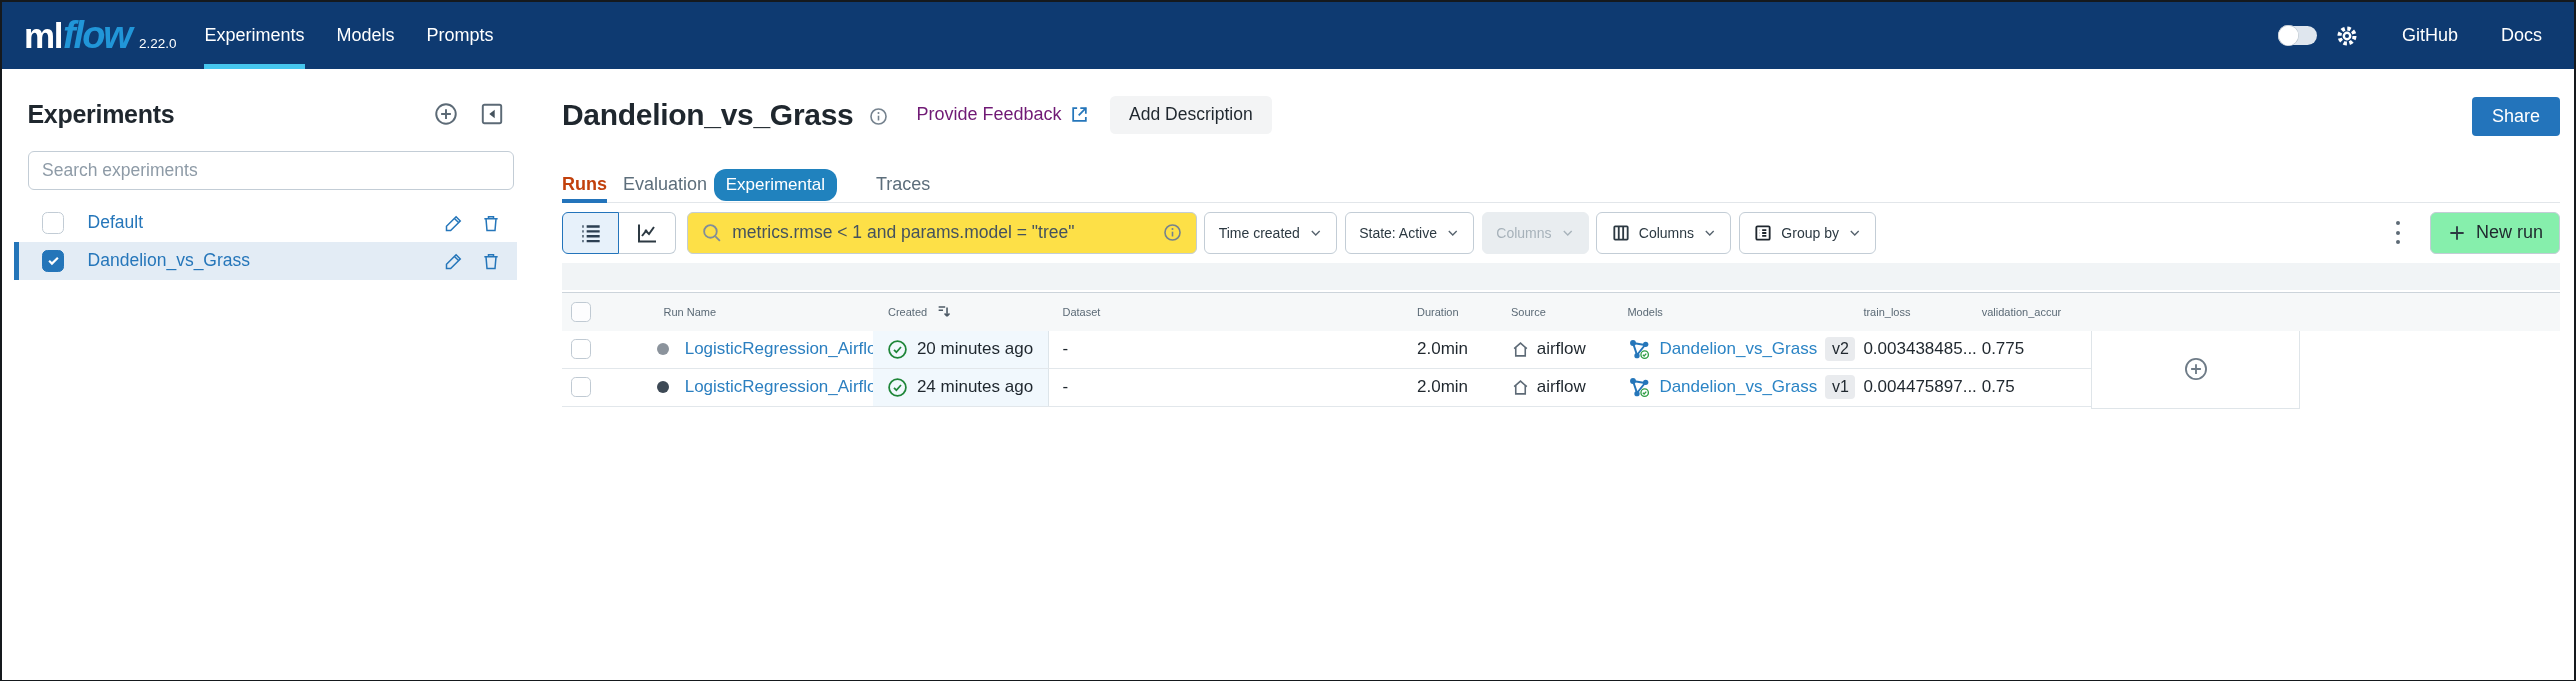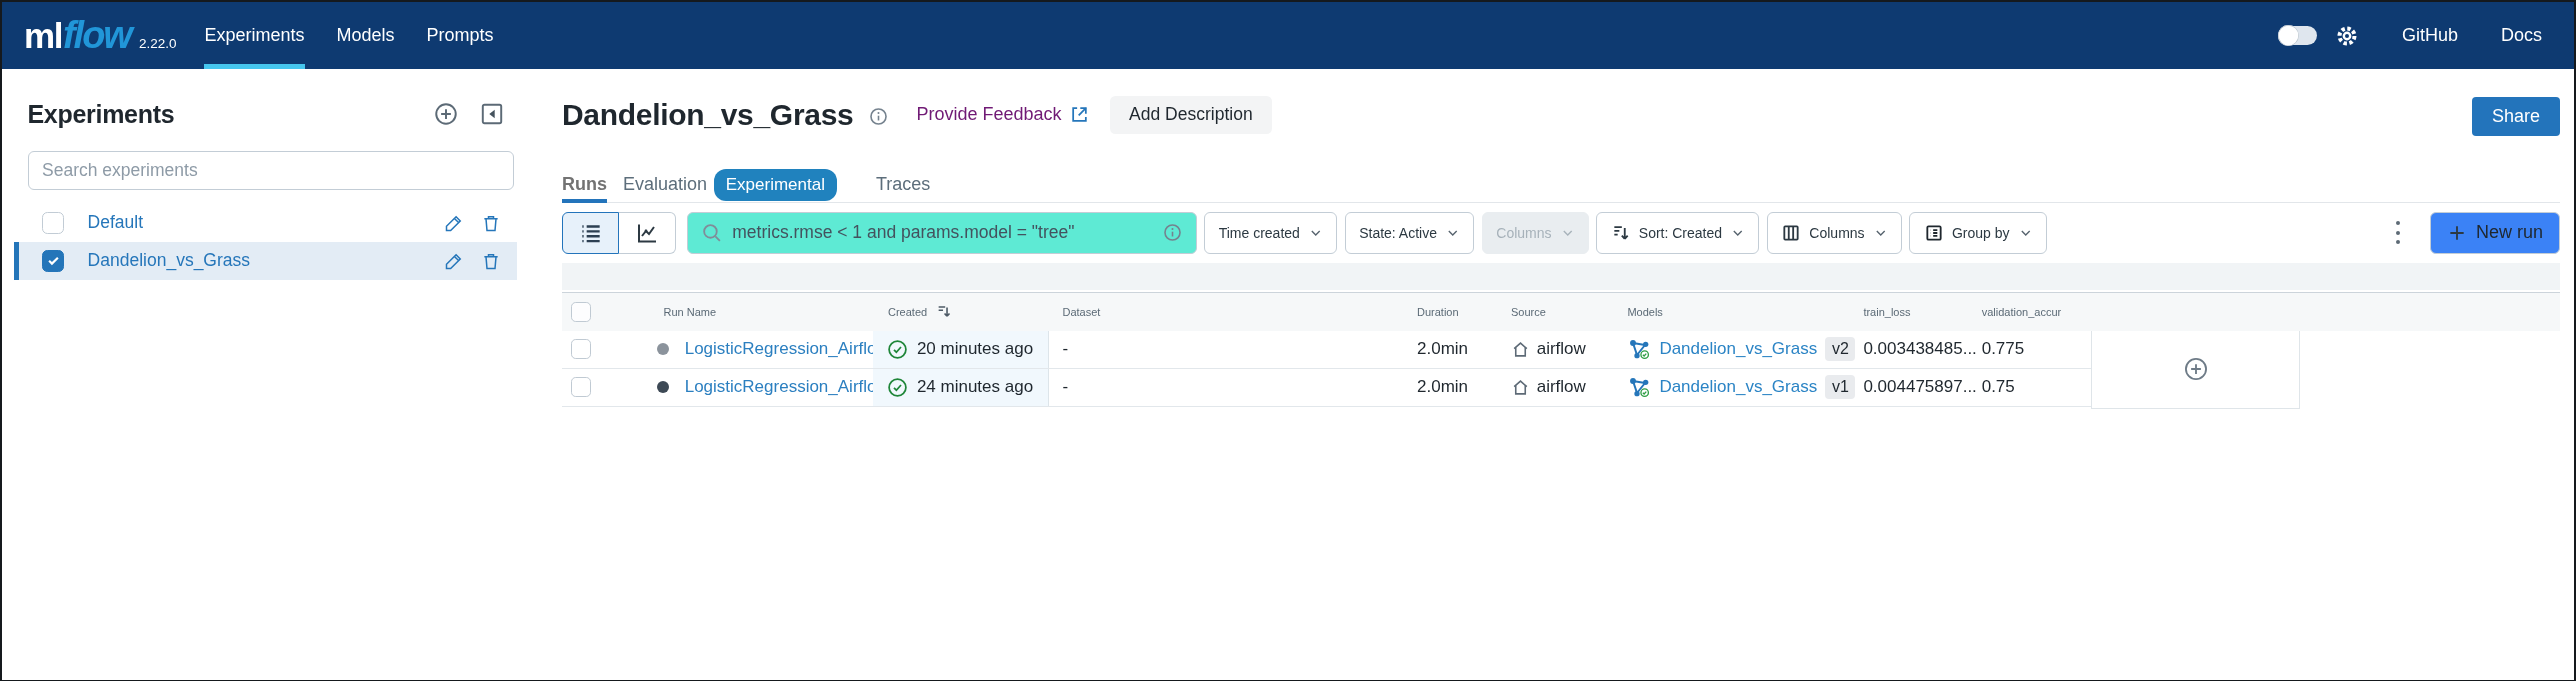--- a/index.html
+++ b/index.html
@@ -49,44 +49,44 @@
   .main-title { font-size:30px; font-weight:700; color:#1f272e; letter-spacing:-0.3px; }
   .title-info { margin-left:16px; margin-top:4px; display:flex; color:#75828e; }
   .feedback { margin-left:28px; display:flex; align-items:center; font-size:18px; color:#701a75; cursor:pointer; }
   .feedback-ext { margin-left:8px; display:flex; color:#2576ba; }
   .add-desc-btn { margin-left:21.6px; height:38px; padding:0 19px; background:#f3f4f5; border:none; border-radius:5.4px; font-size:17.5px; color:#1f272e; font-family:"Liberation Sans", sans-serif; cursor:pointer; }
   .share-btn { position:absolute; right:0; top:4px; height:39px; padding:0 20px; background:#2374bb; color:#fff; font-size:18px; border:none; border-radius:4px; font-family:"Liberation Sans", sans-serif; cursor:pointer; }
 
   
   .tabs { display:flex; align-items:center; margin-top:31px; height:36px; border-bottom:0.7px solid #e2e6ea; }
   .tab { font-size:18px; color:#5d6e7b; position:relative; height:100%; display:flex; align-items:center; cursor:pointer; }
-  .tab.active { color:#737373; font-weight:700; }
+  .tab.active { color:#c2410c; font-weight:700; }
   .tab.active::after { content:""; position:absolute; left:0; right:0; bottom:-0.7px; height:4px; background:#2374bb; }
   .tab-eval { margin-left:16px; }
   .tab-badge { margin-left:6.7px; background:#2082be; color:#fff; font-size:17px; font-weight:400; padding:6px 12px; border-radius:12px; cursor:pointer; }
   .tab-traces { margin-left:39px; }
 
   
   .toolbar { display:flex; align-items:center; margin-top:8.8px; height:42px; }
   .seg { display:flex; }
   .seg-btn { width:57px; height:42px; display:flex; align-items:center; justify-content:center; background:#fff; border:1.3px solid #c3cdd6; cursor:pointer; color:#2c3f52; }
   .seg-btn.selected { background:#e7f1fa; border:1.3px solid #2374bb; }
   .seg-btn:first-child { border-radius:6px 0 0 6px; }
   .seg-btn:last-child { border-radius:0 6px 6px 0; border-left:none; }
-  .search-run { width:510px; height:42px; border:1.3px solid #c3cdd6; border-radius:6px; margin-left:10.8px; display:flex; align-items:center; padding:0 13.5px; background:#5eead4; }
+  .search-run { width:510px; height:42px; border:1.3px solid #c3cdd6; border-radius:6px; margin-left:10.8px; display:flex; align-items:center; padding:0 13.5px; background:#fde047; }
   .search-run input { flex:1; border:none; outline:none; font-size:17.5px; color:#44525e; font-family:"Liberation Sans", sans-serif; margin-left:9.4px; background:transparent; }
   .search-info { color:#75828e; display:flex; cursor:pointer; }
   .tb-btn { height:42px; border:1.3px solid #c3cdd6; border-radius:6px; background:#fff; margin-left:7.4px; display:flex; align-items:center; padding:0 13.5px; font-size:14px; color:#2c3942; cursor:pointer; white-space:nowrap; }
   .tb-btn .chev { margin-left:9.4px; display:flex; color:#55626d; }
   .tb-btn .lead-ic { margin-right:8px; display:flex; color:#2c3942; }
   .tb-btn.disabled { background:#e9edf0; border-color:#e9edf0; color:#a7b2ba; cursor:default; }
   .tb-btn.disabled .chev { color:#a7b2ba; }
   .kebab { margin-left:auto; display:flex; flex-direction:column; align-items:center; cursor:pointer; padding:0 4px; }
   .kebab span { width:4px; height:4px; border-radius:50%; background:#5d6a75; margin:2.7px 0; }
-  .new-run-btn { margin-left:26px; height:42px; border:1.3px solid #c3cdd6; border-radius:6px; background:#3b82f6; display:flex; align-items:center; padding:0 16px; font-size:18px; color:#1f272e; cursor:pointer; }
+  .new-run-btn { margin-left:26px; height:42px; border:1.3px solid #c3cdd6; border-radius:6px; background:#86efac; display:flex; align-items:center; padding:0 16px; font-size:18px; color:#1f272e; cursor:pointer; }
   .new-run-btn .plus { margin-right:9.4px; display:flex; color:#2c3942; }
 
   
   .runs-table { margin-top:8.8px; position:relative; }
   .group-band { height:27px; background:#f1f4f6; }
   .thead { margin-top:2px; border-top:1.3px solid #ccd4db; background:#f6f8f9; height:39px; display:flex; align-items:center; font-size:11px; color:#5b6a76; }
   .th { display:flex; align-items:center; height:100%; }
   .c-cb    { width:88px; padding-left:8.8px; }
   .c-run   { width:223px; padding-left:13.5px; }
   .c-created{ width:176px; padding-left:15px; }
@@ -287,34 +287,20 @@
         <span>Columns</span>
         <span class="chev">
             <svg width="13.5" height="13.5" viewBox="0 0 24 24" fill="none" stroke="currentColor" stroke-width="2.4">
               <path d="M5 9l7 7 7-7"></path>
             </svg>
           </span>
       </div>
       <div class="tb-btn">
         <span class="lead-ic">
           <svg width="20" height="20" viewBox="0 0 24 24" fill="none" stroke="#2c3942" stroke-width="2.2">
-              <path d="M4 5h9M4 9.5h6M4 14h4"></path>
-              <path d="M16.5 6v13M16.5 19l-3.5-3.8M16.5 19l3.5-3.8"></path>
-            </svg>
-        </span>
-        <span>Sort: Created</span>
-        <span class="chev">
-            <svg width="13.5" height="13.5" viewBox="0 0 24 24" fill="none" stroke="currentColor" stroke-width="2.4">
-              <path d="M5 9l7 7 7-7"></path>
-            </svg>
-          </span>
-      </div>
-      <div class="tb-btn">
-        <span class="lead-ic">
-          <svg width="20" height="20" viewBox="0 0 24 24" fill="none" stroke="#2c3942" stroke-width="2.2">
               <rect x="4" y="4" width="16" height="16" rx="1"></rect>
               <path d="M9.3 4v16M14.6 4v16"></path>
             </svg>
         </span>
         <span>Columns</span>
         <span class="chev">
             <svg width="13.5" height="13.5" viewBox="0 0 24 24" fill="none" stroke="currentColor" stroke-width="2.4">
               <path d="M5 9l7 7 7-7"></path>
             </svg>
           </span>

